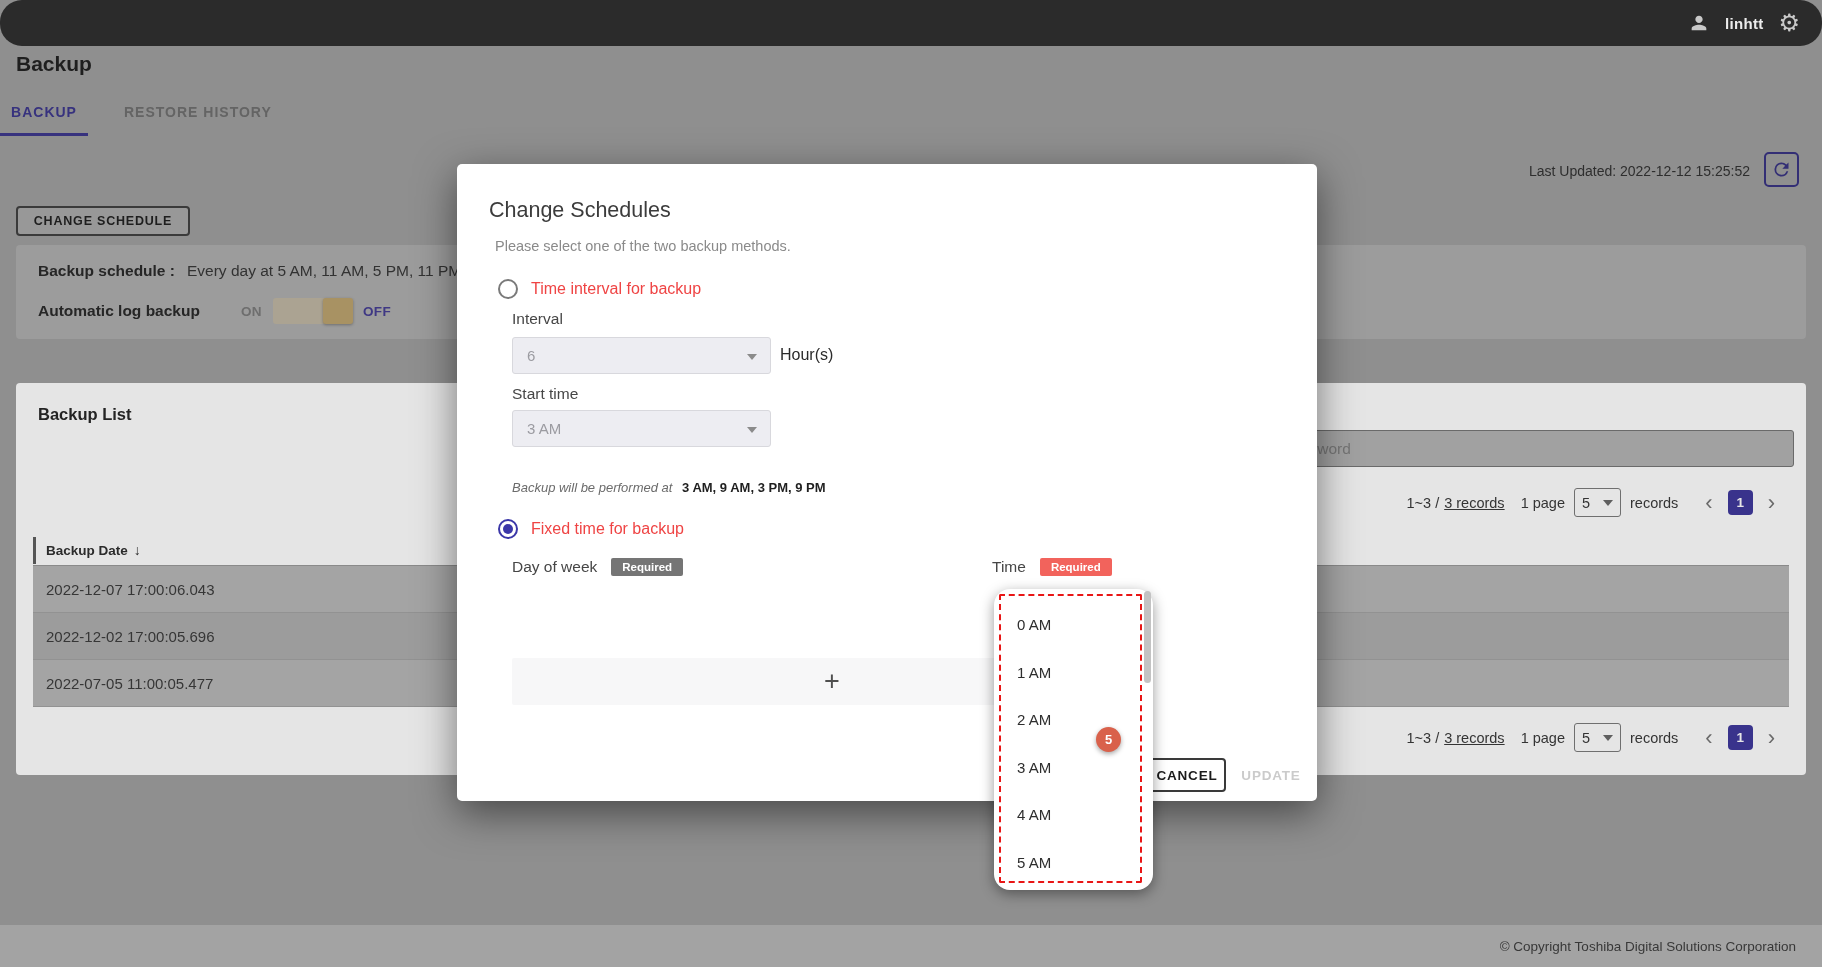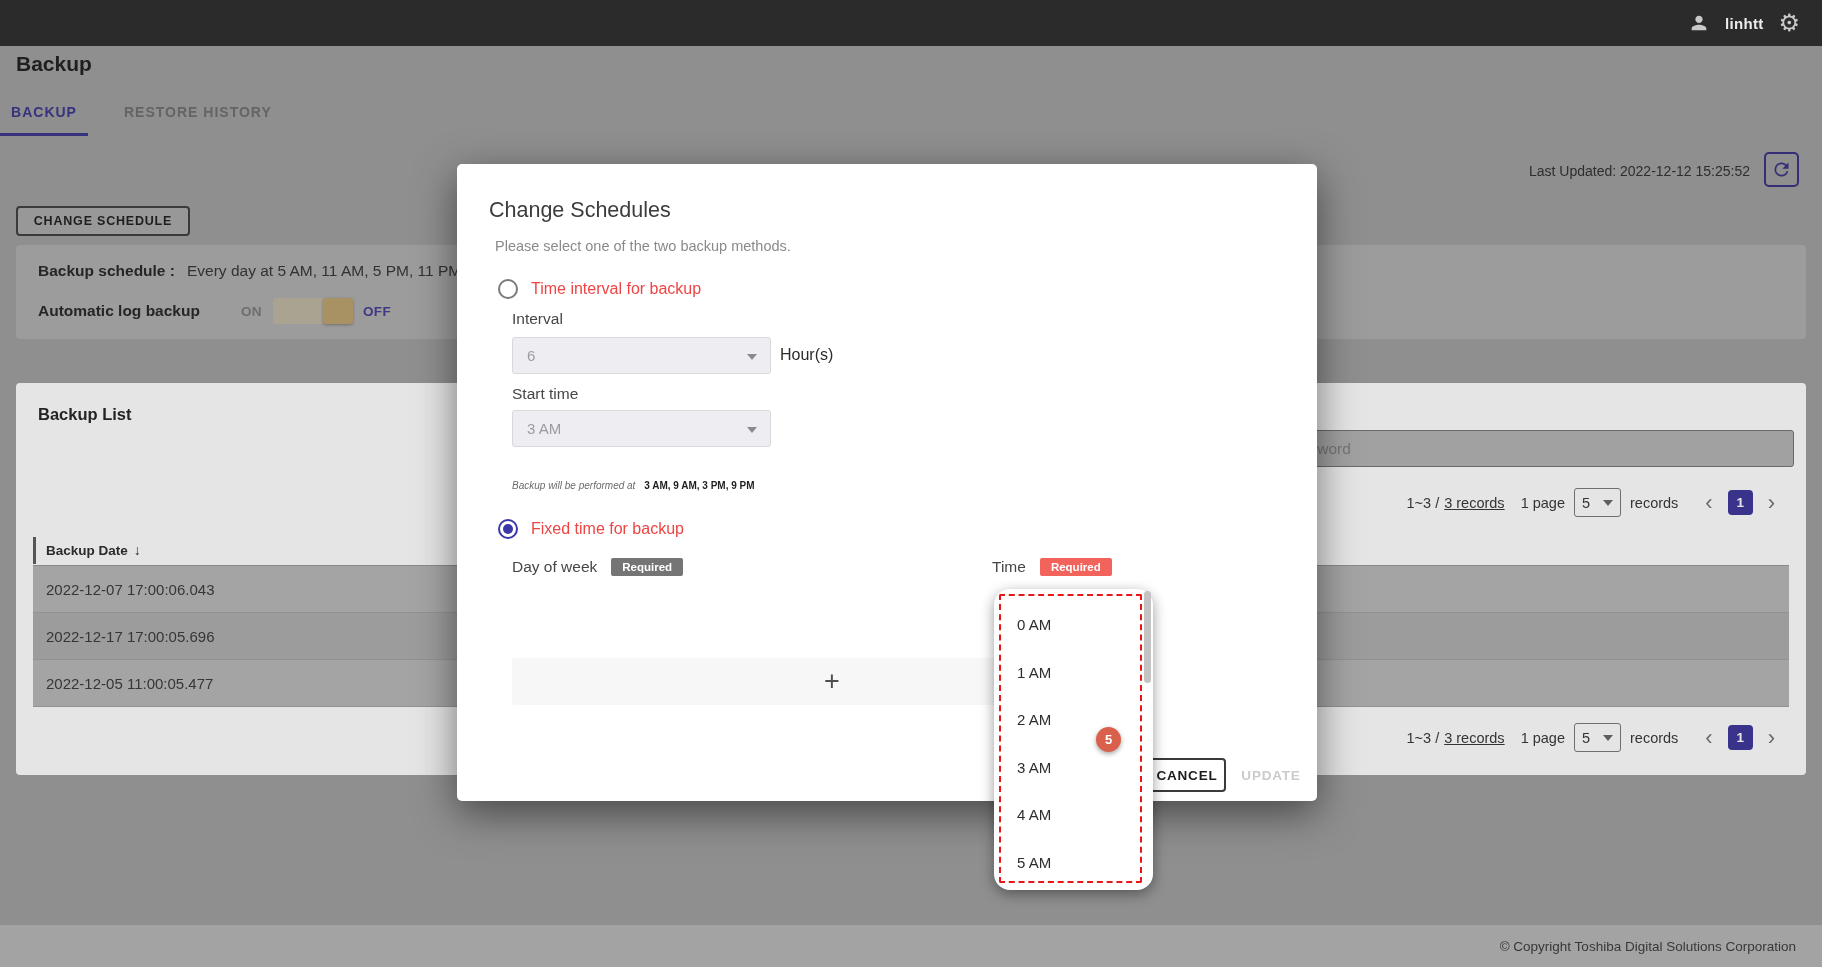--- a/index.html
+++ b/index.html
@@ -3,21 +3,21 @@
 <meta charset="utf-8">
 <style>
   * { margin:0; padding:0; box-sizing:border-box; }
   html,body { background:#555; }
   .canvas {
     position:relative; width:1822px; height:967px; overflow:hidden;
     background:#8f8f8f; font-family:"Liberation Sans", sans-serif;
   }
   
   .topbar { position:absolute; left:0; top:0; width:1822px; height:46px; background:#2b2b2b;
-    display:flex; align-items:center; justify-content:flex-end; gap:15px; padding-right:22px; }
+    display:flex; align-items:center; justify-content:flex-end; gap:15px; padding-right:22px;border-radius:22px; }
   .user-ic svg { width:22px; height:22px; fill:#c9c9c9; display:block; }
   .username { color:#ececec; font-size:15px; font-weight:700; letter-spacing:.3px; }
   .gear { color:#c9c9c9; font-size:24px; line-height:1; }
   
   .page-title { position:absolute; left:16px; top:52px; font-size:21px; font-weight:700; color:#1f1f1f; }
   .tab { position:absolute; top:104px; font-size:14px; font-weight:700; letter-spacing:1px; cursor:pointer; }
   .tab-backup { left:0; width:88px; text-align:center; color:#37327e; }
   .tab-restore { left:124px; color:#646464; }
   .tab-underline { position:absolute; left:0; top:133px; width:88px; height:3px; background:#37327e; }
   .last-updated { position:absolute; top:163px; right:72px; font-size:14px; color:#2e2e2e;margin-left:16px; }
@@ -85,21 +85,21 @@
   .field-label { position:absolute; font-size:15.5px; color:#464646; }
   .lbl-interval { left:55px; top:146px; }
   .lbl-start { left:55px; top:221px; }
   .sel { position:absolute; height:37px; background:#ededf2; border:1px solid #d8d8dd; border-radius:3px;
     display:flex; align-items:center; padding:0 14px; font-size:15px; cursor:pointer; }
   .sel .caret { position:absolute; right:13px; top:16px; border-top-color:#8b8b8b; }
   .sel-disabled { color:#9b9ba1; }
   .sel1 { left:55px; top:173px; width:259px; }
   .sel2 { left:55px; top:246px; width:259px; }
   .hours-label { position:absolute; left:323px; top:182px; font-size:16px; color:#2b2b2b; }
-  .note { position:absolute; left:55px; top:316px; font-size:10px; }
+  .note { position:absolute; left:55px; top:316px; font-size:13px; }
   .note-pre { font-style:italic; color:#6b6b6b; }
   .note-times { font-weight:700; color:#1f1f1f; margin-left:6px; }
   .lbl-row { position:absolute; display:flex; align-items:center; gap:14px; font-size:15.5px; color:#464646; }
   .lbl-dow { left:55px; top:394px; } .lbl-time { left:535px; top:394px; }
   .badge { font-size:11.5px; font-weight:700; color:#fff; padding:3px 11px; border-radius:2px; }
   .badge-gray { background:#757575; } .badge-red { background:#f2635c; }
   .sel3 { left:55px; top:420px; width:462px; border-color:#5f5f5f; color:#222; font-size:15.5px; }
   .sel3 .caret { border-top-color:#4a4a4a; }
   .plus-bar { position:absolute; left:55px; top:494px; width:640px; height:47px; background:#f7f7f8; border-radius:2px;
     display:flex; align-items:center; justify-content:center; font-size:27px; color:#4f4f4f; cursor:pointer; }
@@ -182,22 +182,22 @@
       <span class="chev">›</span>
     </div>
 
     <div class="table">
       <div class="thead">
         <span class="sort-accent"></span>
         <span class="th-label">Backup Date</span>
         <span class="sort-arrow">↓</span>
       </div>
       <div class="trow trow-odd">2022-12-07 17:00:06.043</div>
-      <div class="trow trow-even">2022-12-17 17:00:05.696</div>
-      <div class="trow trow-odd">2022-12-05 11:00:05.477</div>
+      <div class="trow trow-even">2022-12-02 17:00:05.696</div>
+      <div class="trow trow-odd">2022-07-05 11:00:05.477</div>
     </div>
 
     <div class="pagination pag-bottom">
       <span class="pag-range">1~3 /</span>
       <span class="pag-link">3 records</span>
       <span class="pag-page">1 page</span>
       <span class="size-select">
         <span>5</span>
         <span class="caret"></span>
       </span>

